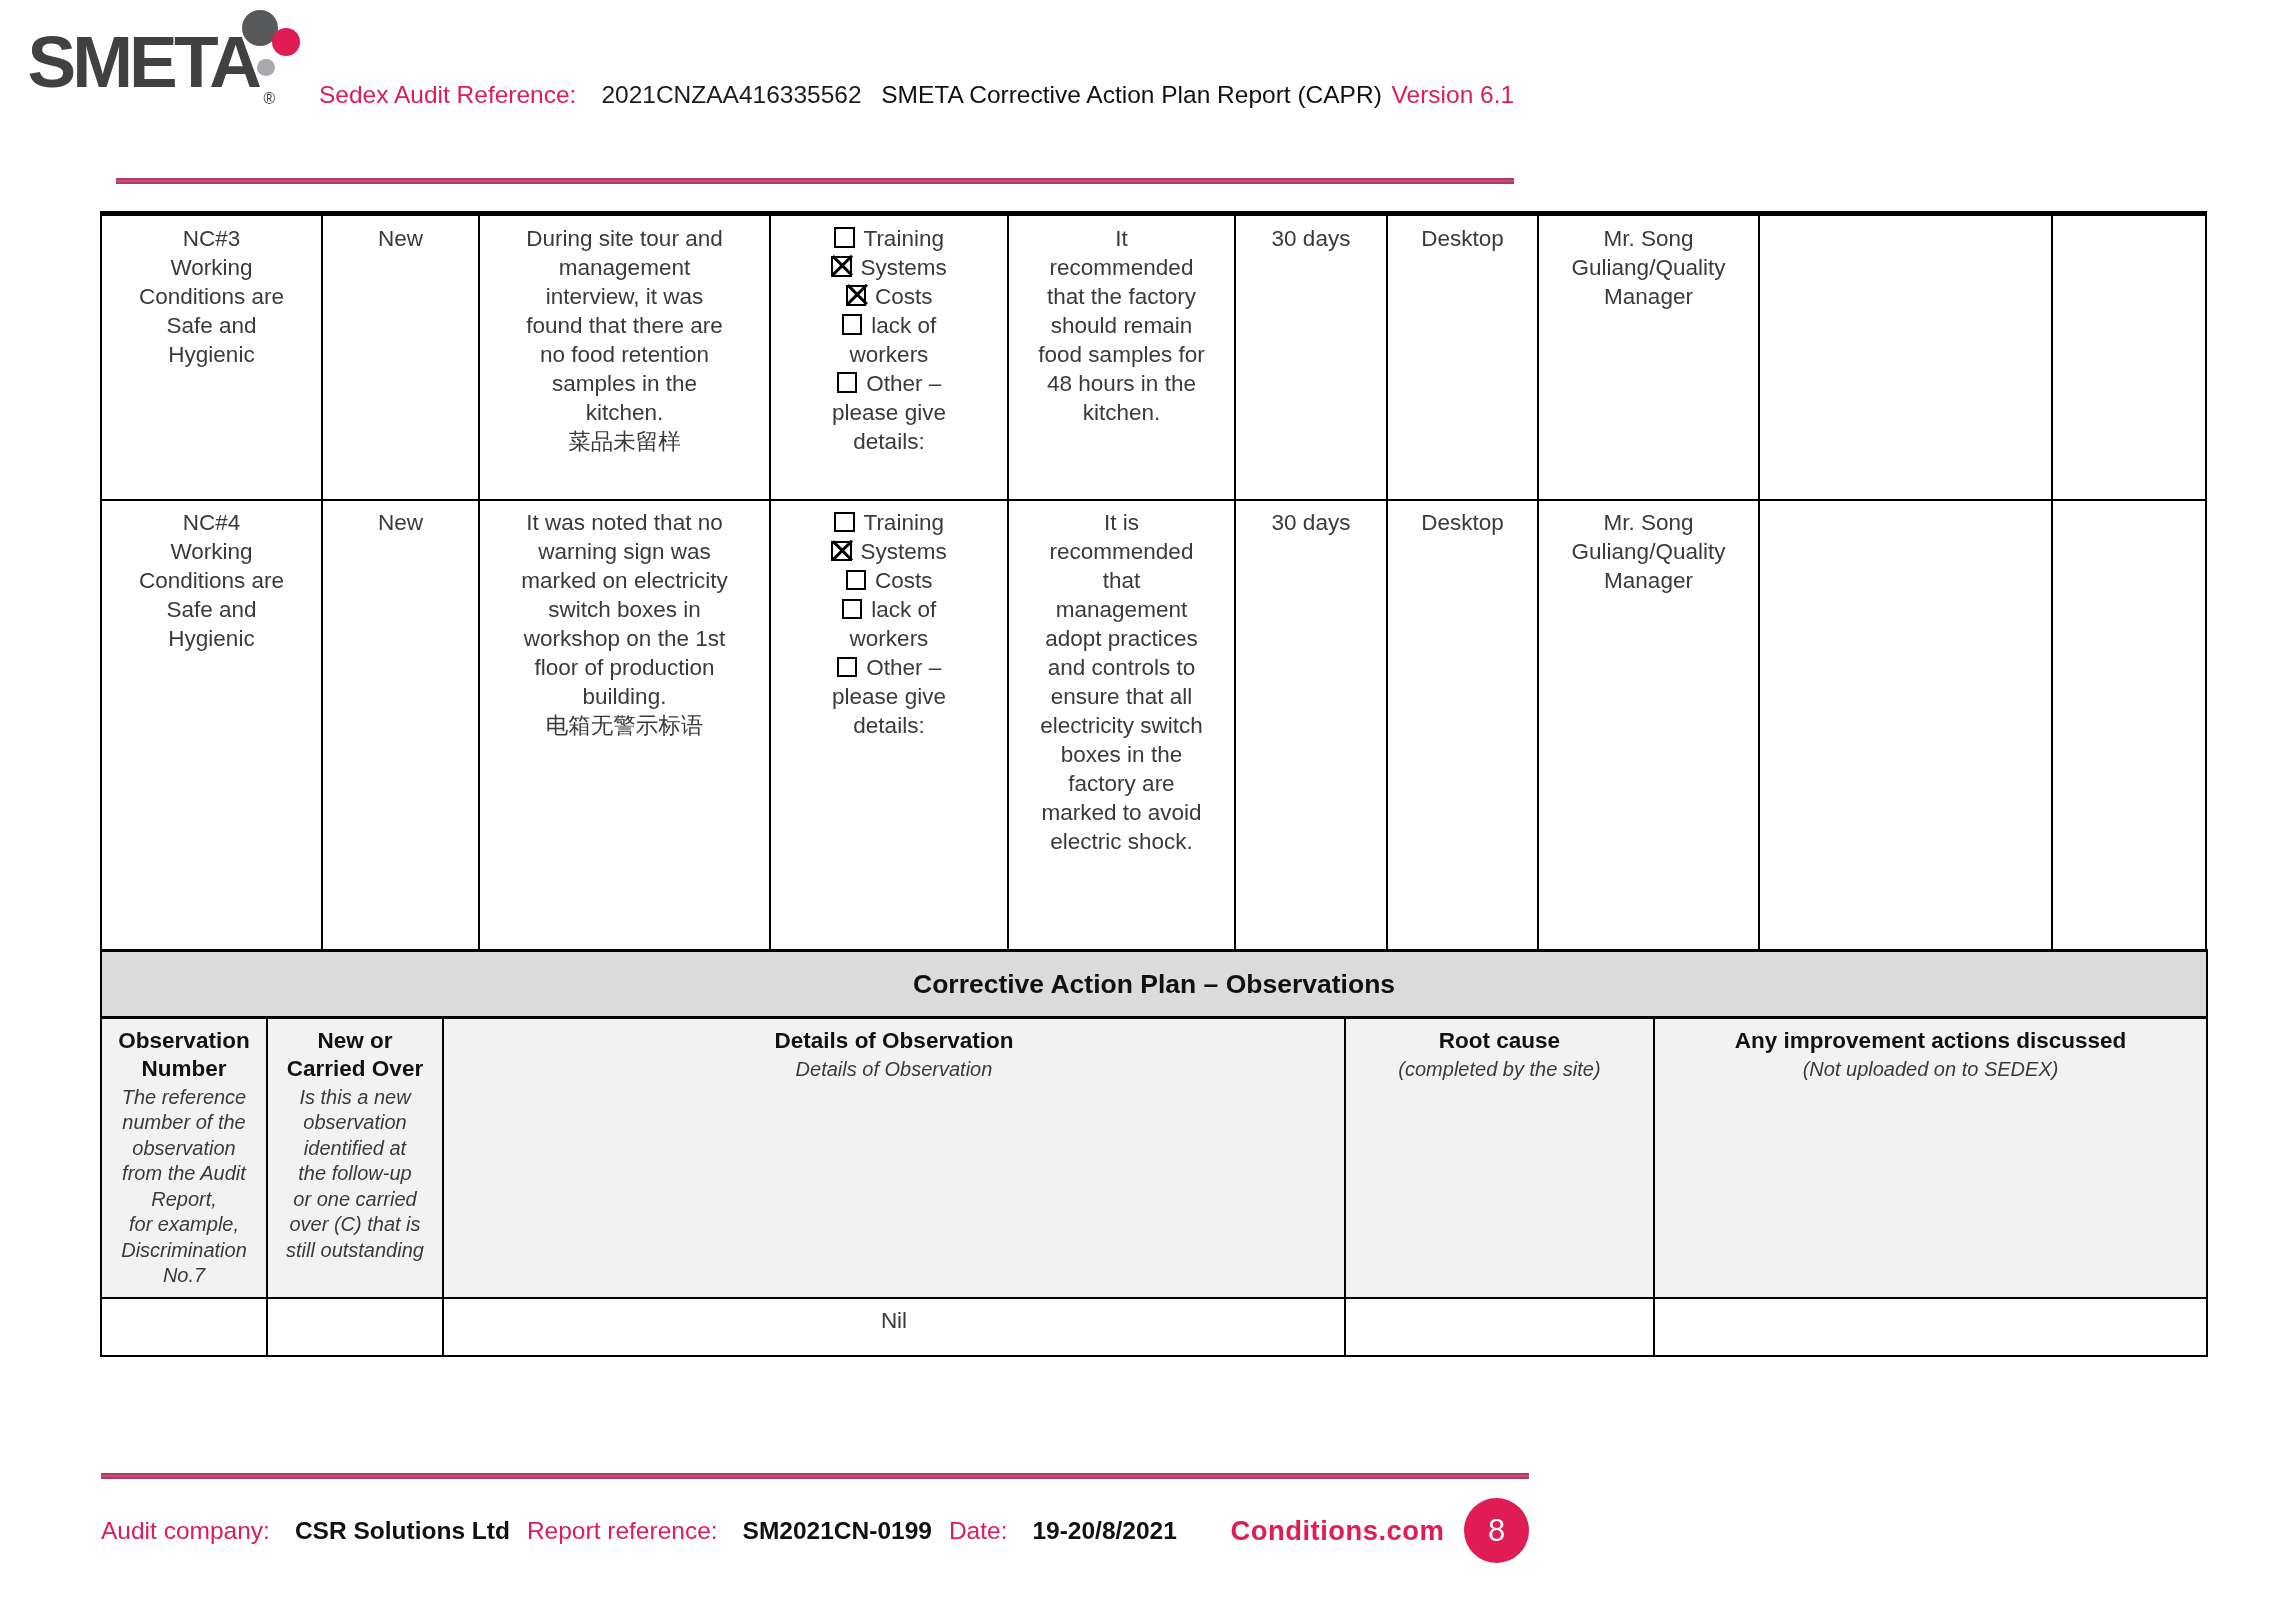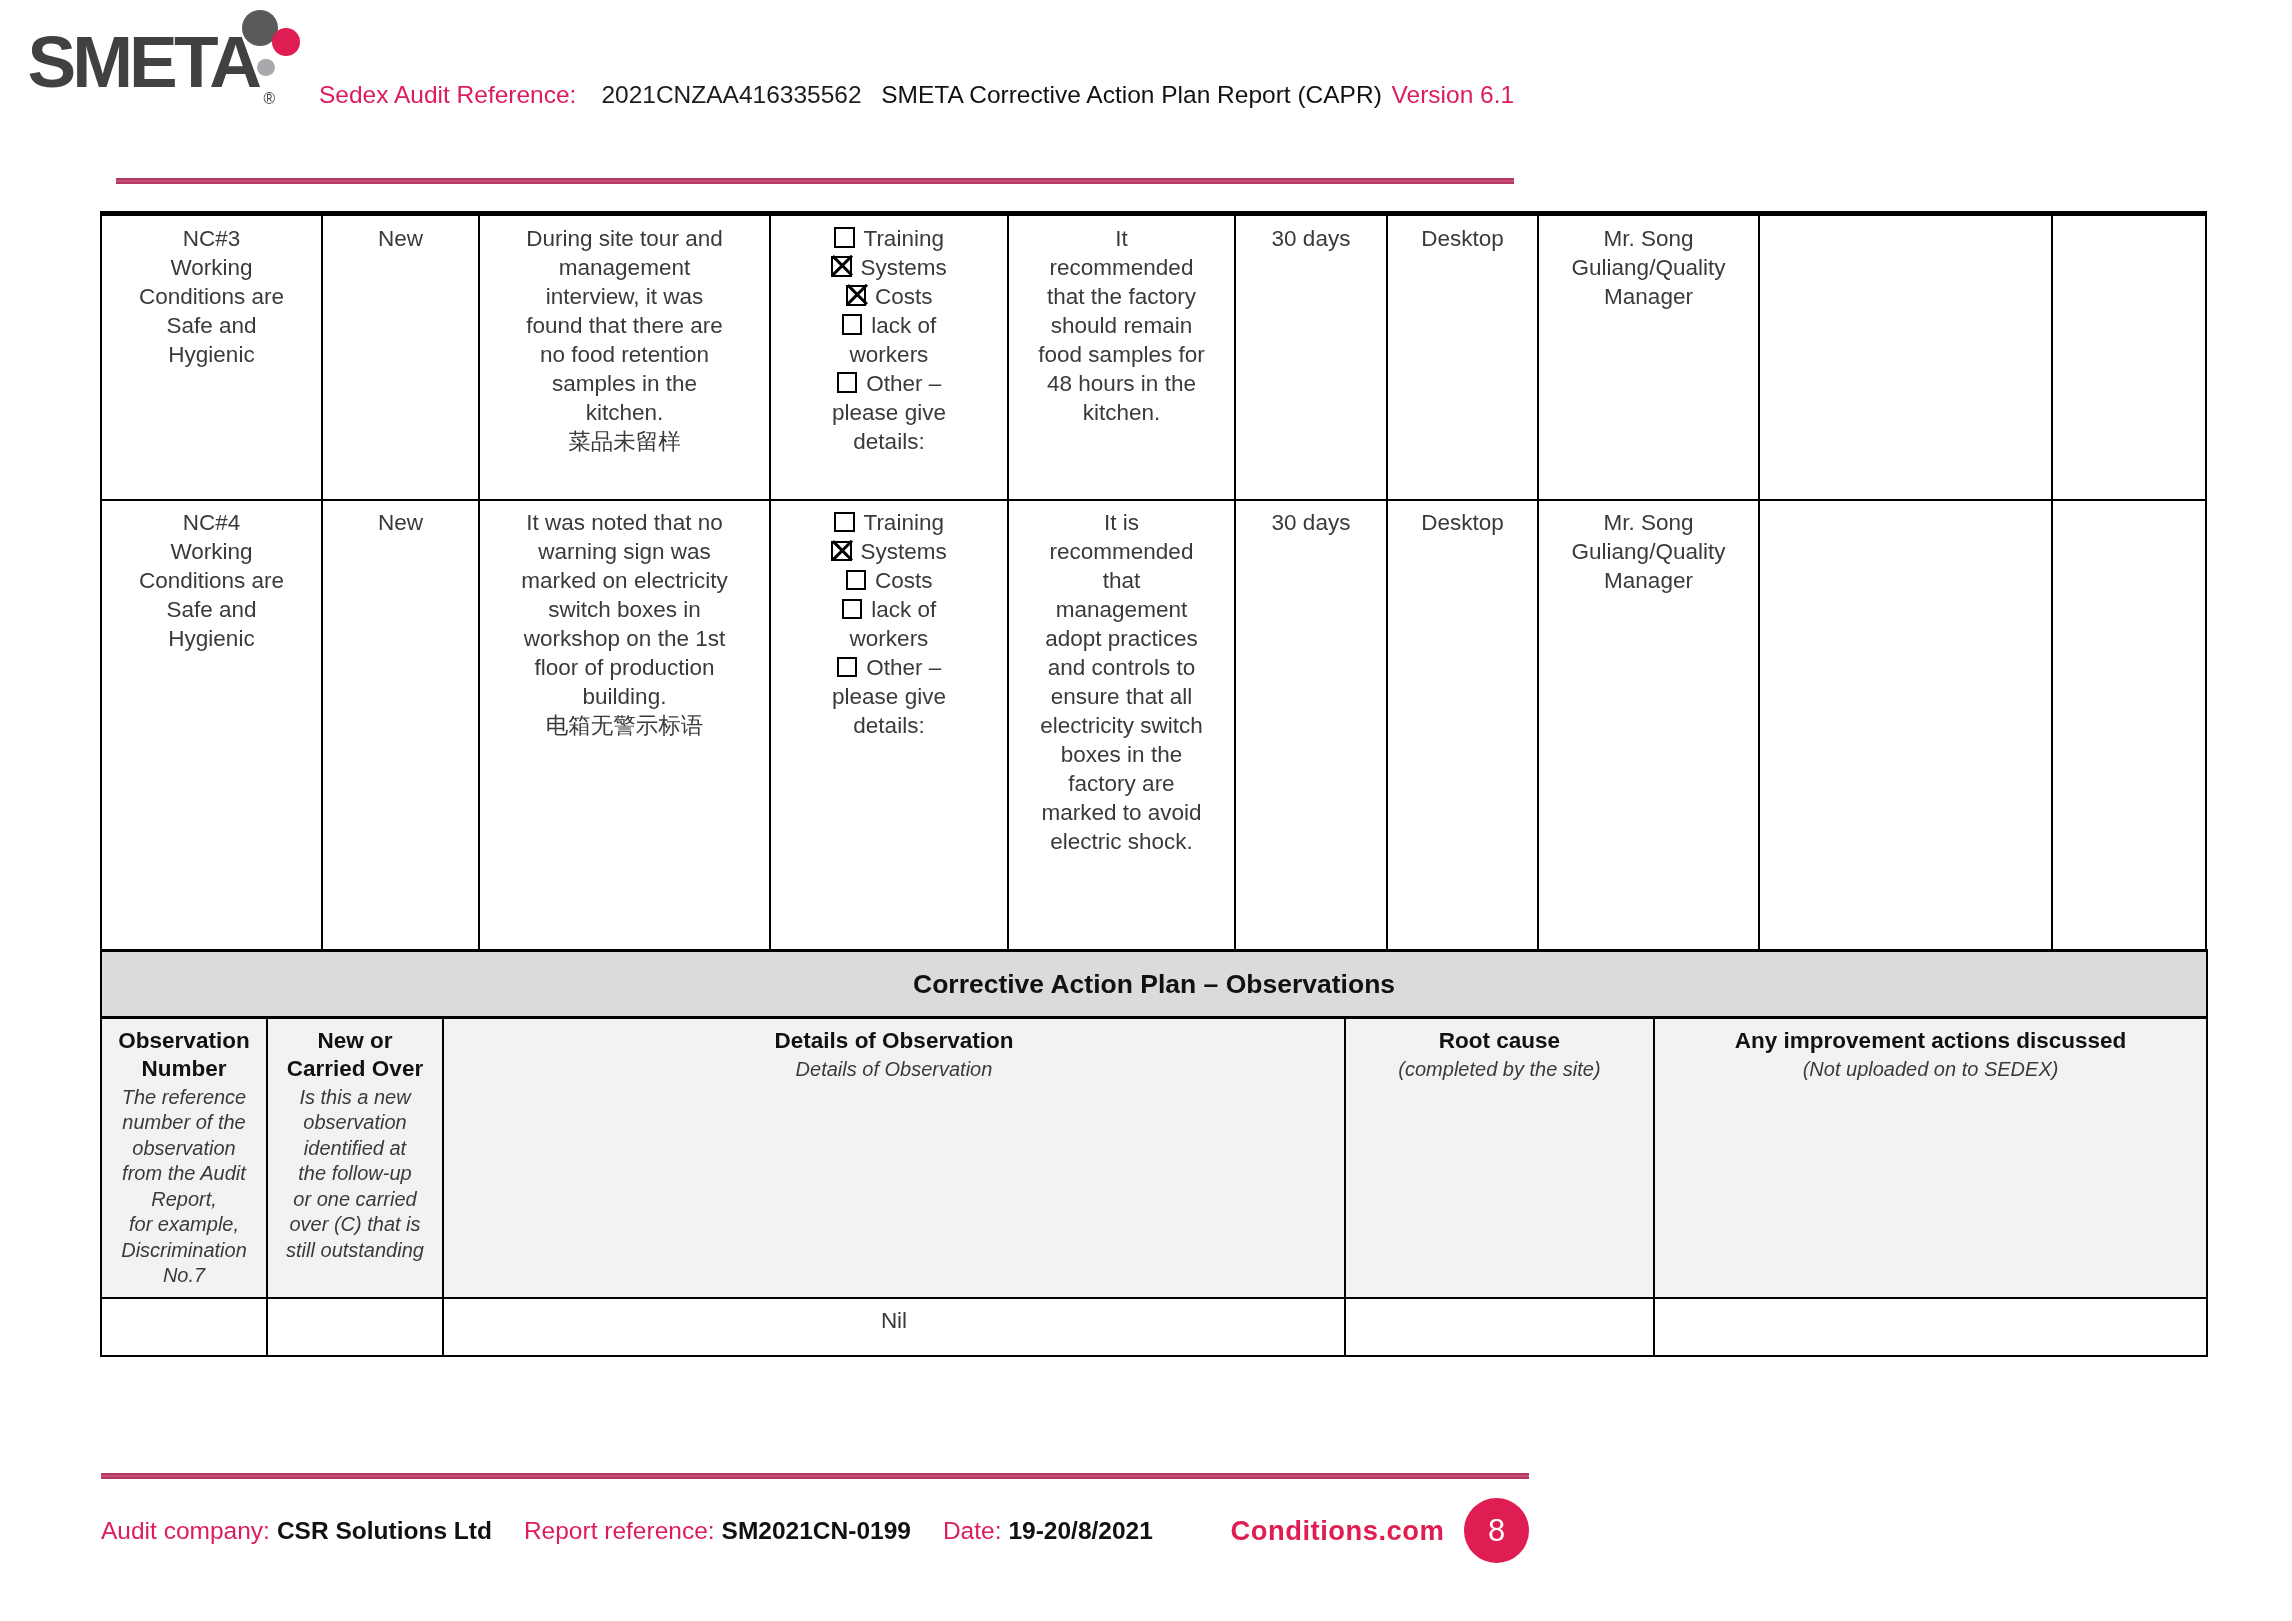--- a/index.html
+++ b/index.html
@@ -89,22 +89,22 @@
   .col-sub{display:block;font-style:italic;font-size:20px;line-height:25.5px;margin-top:2px;white-space:pre-line;}
   .obs-nil td{border-bottom-width:3.9px;}
   
   .footer-rule{left:101px;top:1473px;width:1428px;height:5.9px;}
   .footer-bar{
     position:absolute;left:101px;top:1497px;width:1428px;height:67px;
     display:flex;justify-content:space-between;align-items:center;
   }
   .footer-info{font-size:24.5px;white-space:nowrap;}
   .fi-label{color:var(--pink);}
-  .fi-value{color:#111;font-weight:700;margin-left:7px;}
-  .fi-gap{margin-left:32px;}
+  .fi-value{color:#111;font-weight:700;margin-left:25px;}
+  .fi-gap{margin-left:17px;}
   .footer-right{display:flex;align-items:center;gap:19.6px;}
   .site-link{color:var(--circle);font-weight:700;font-size:27.4px;letter-spacing:0.5px;}
   .page-badge{
     width:65px;height:65px;border-radius:50%;background:var(--circle);
     color:#fff;font-size:31px;display:flex;align-items:center;justify-content:center;
   }
 </style>
 </head>
 <body>
 

